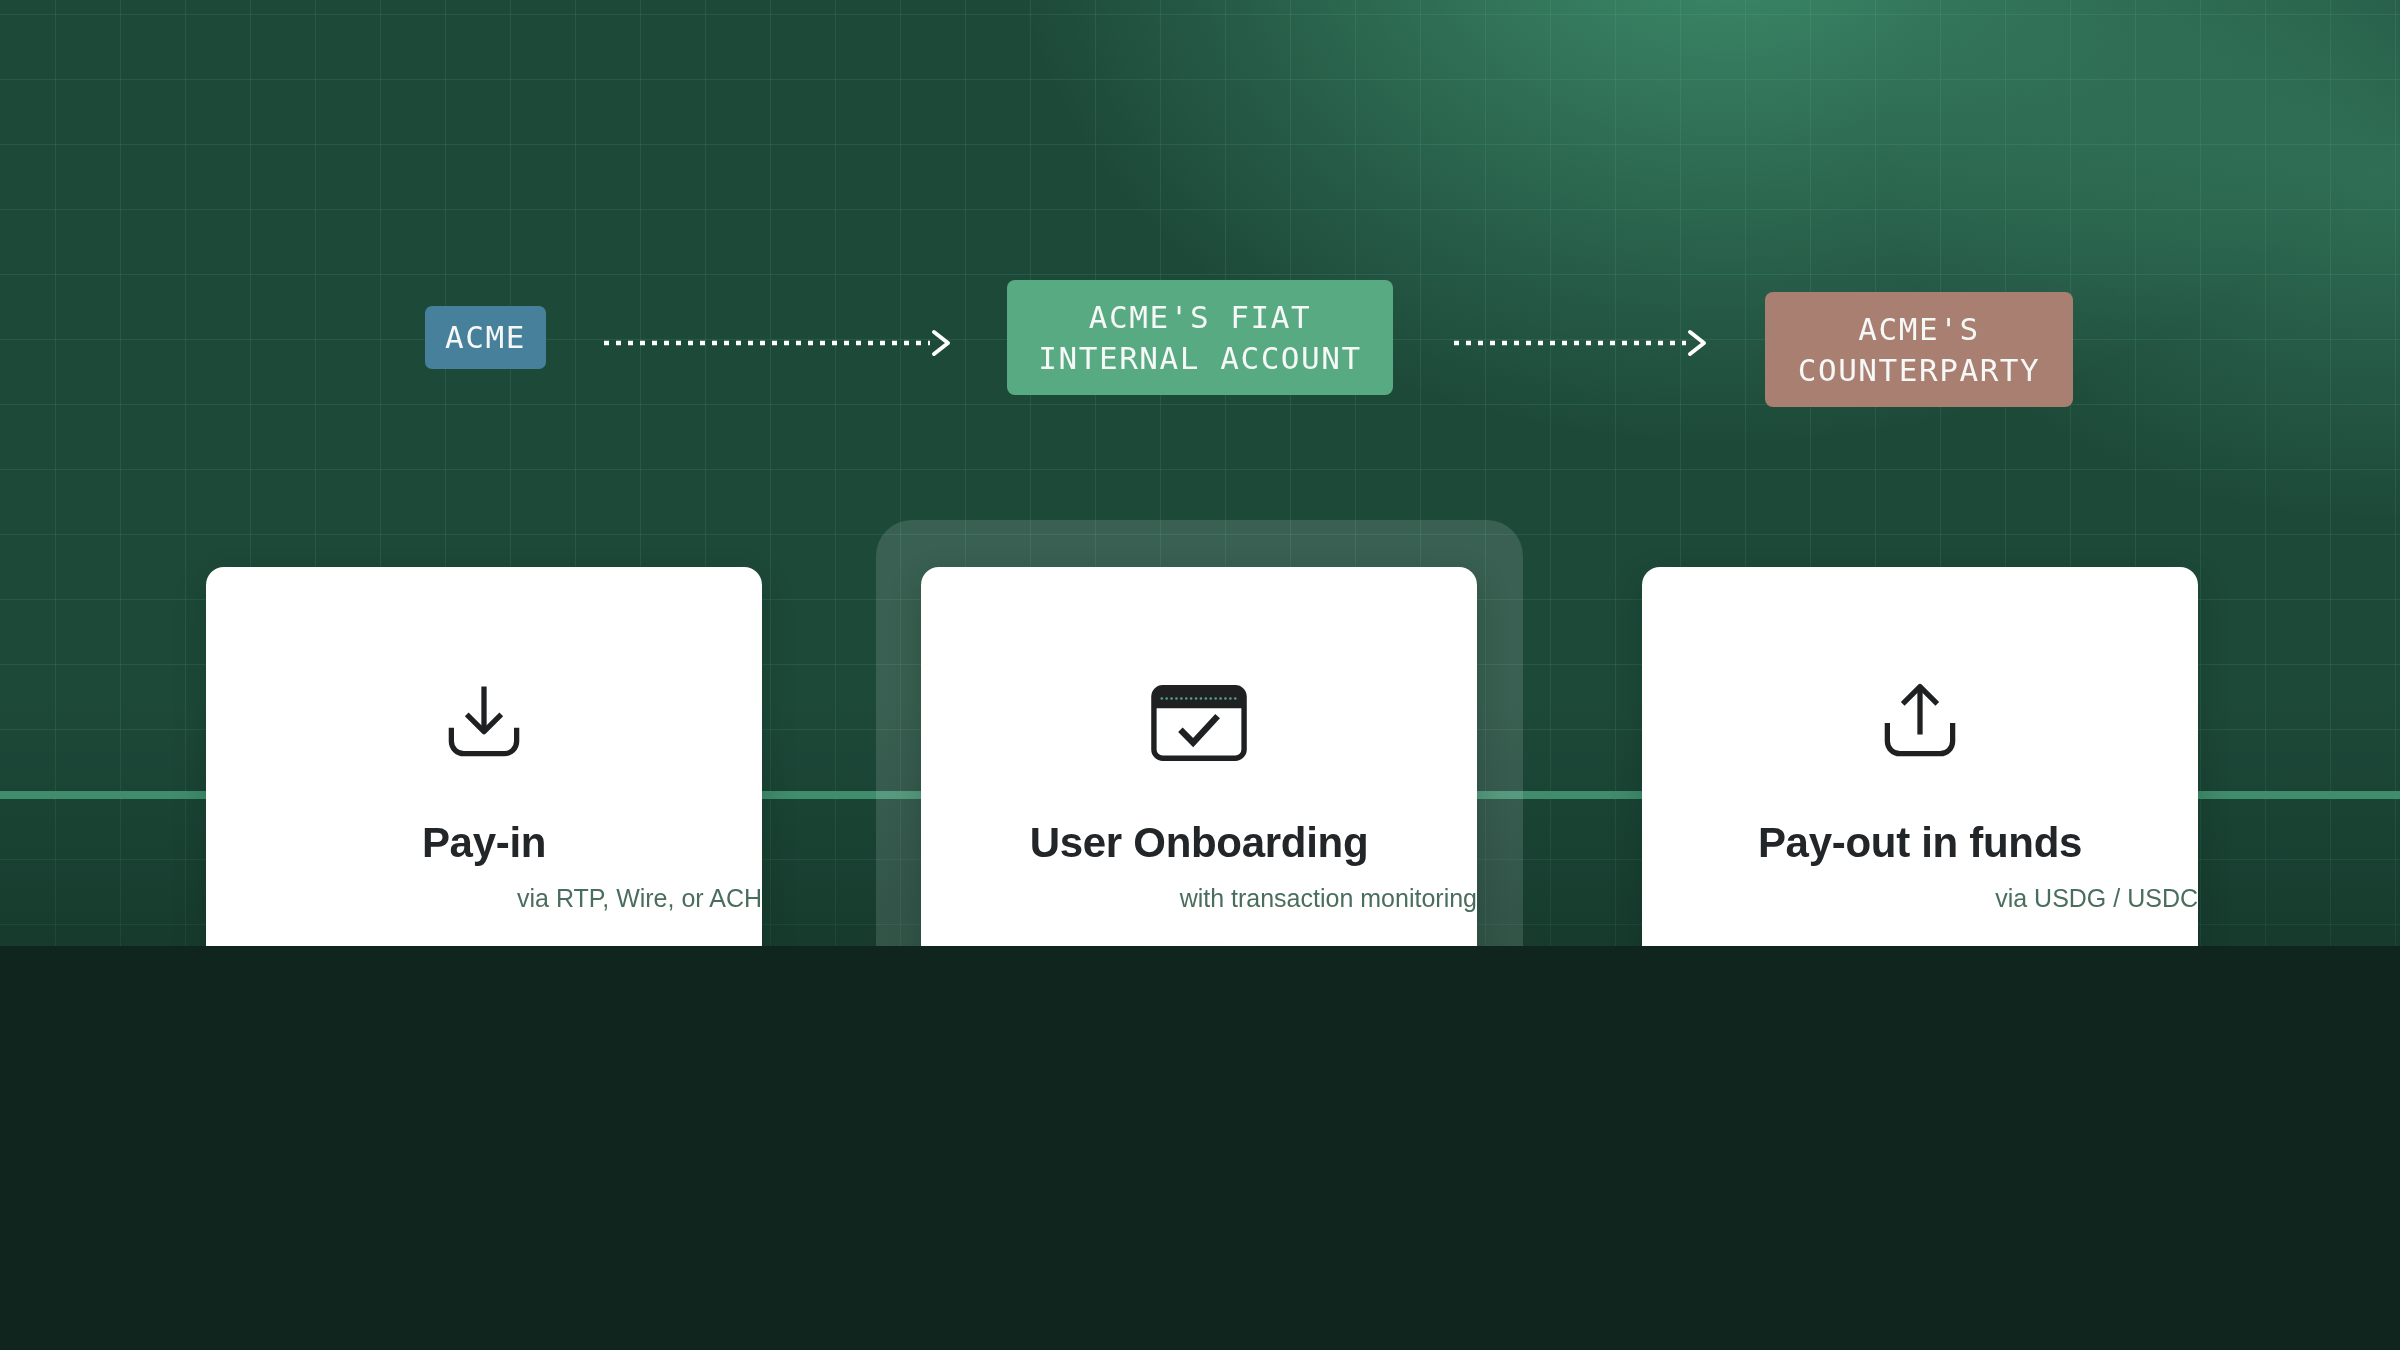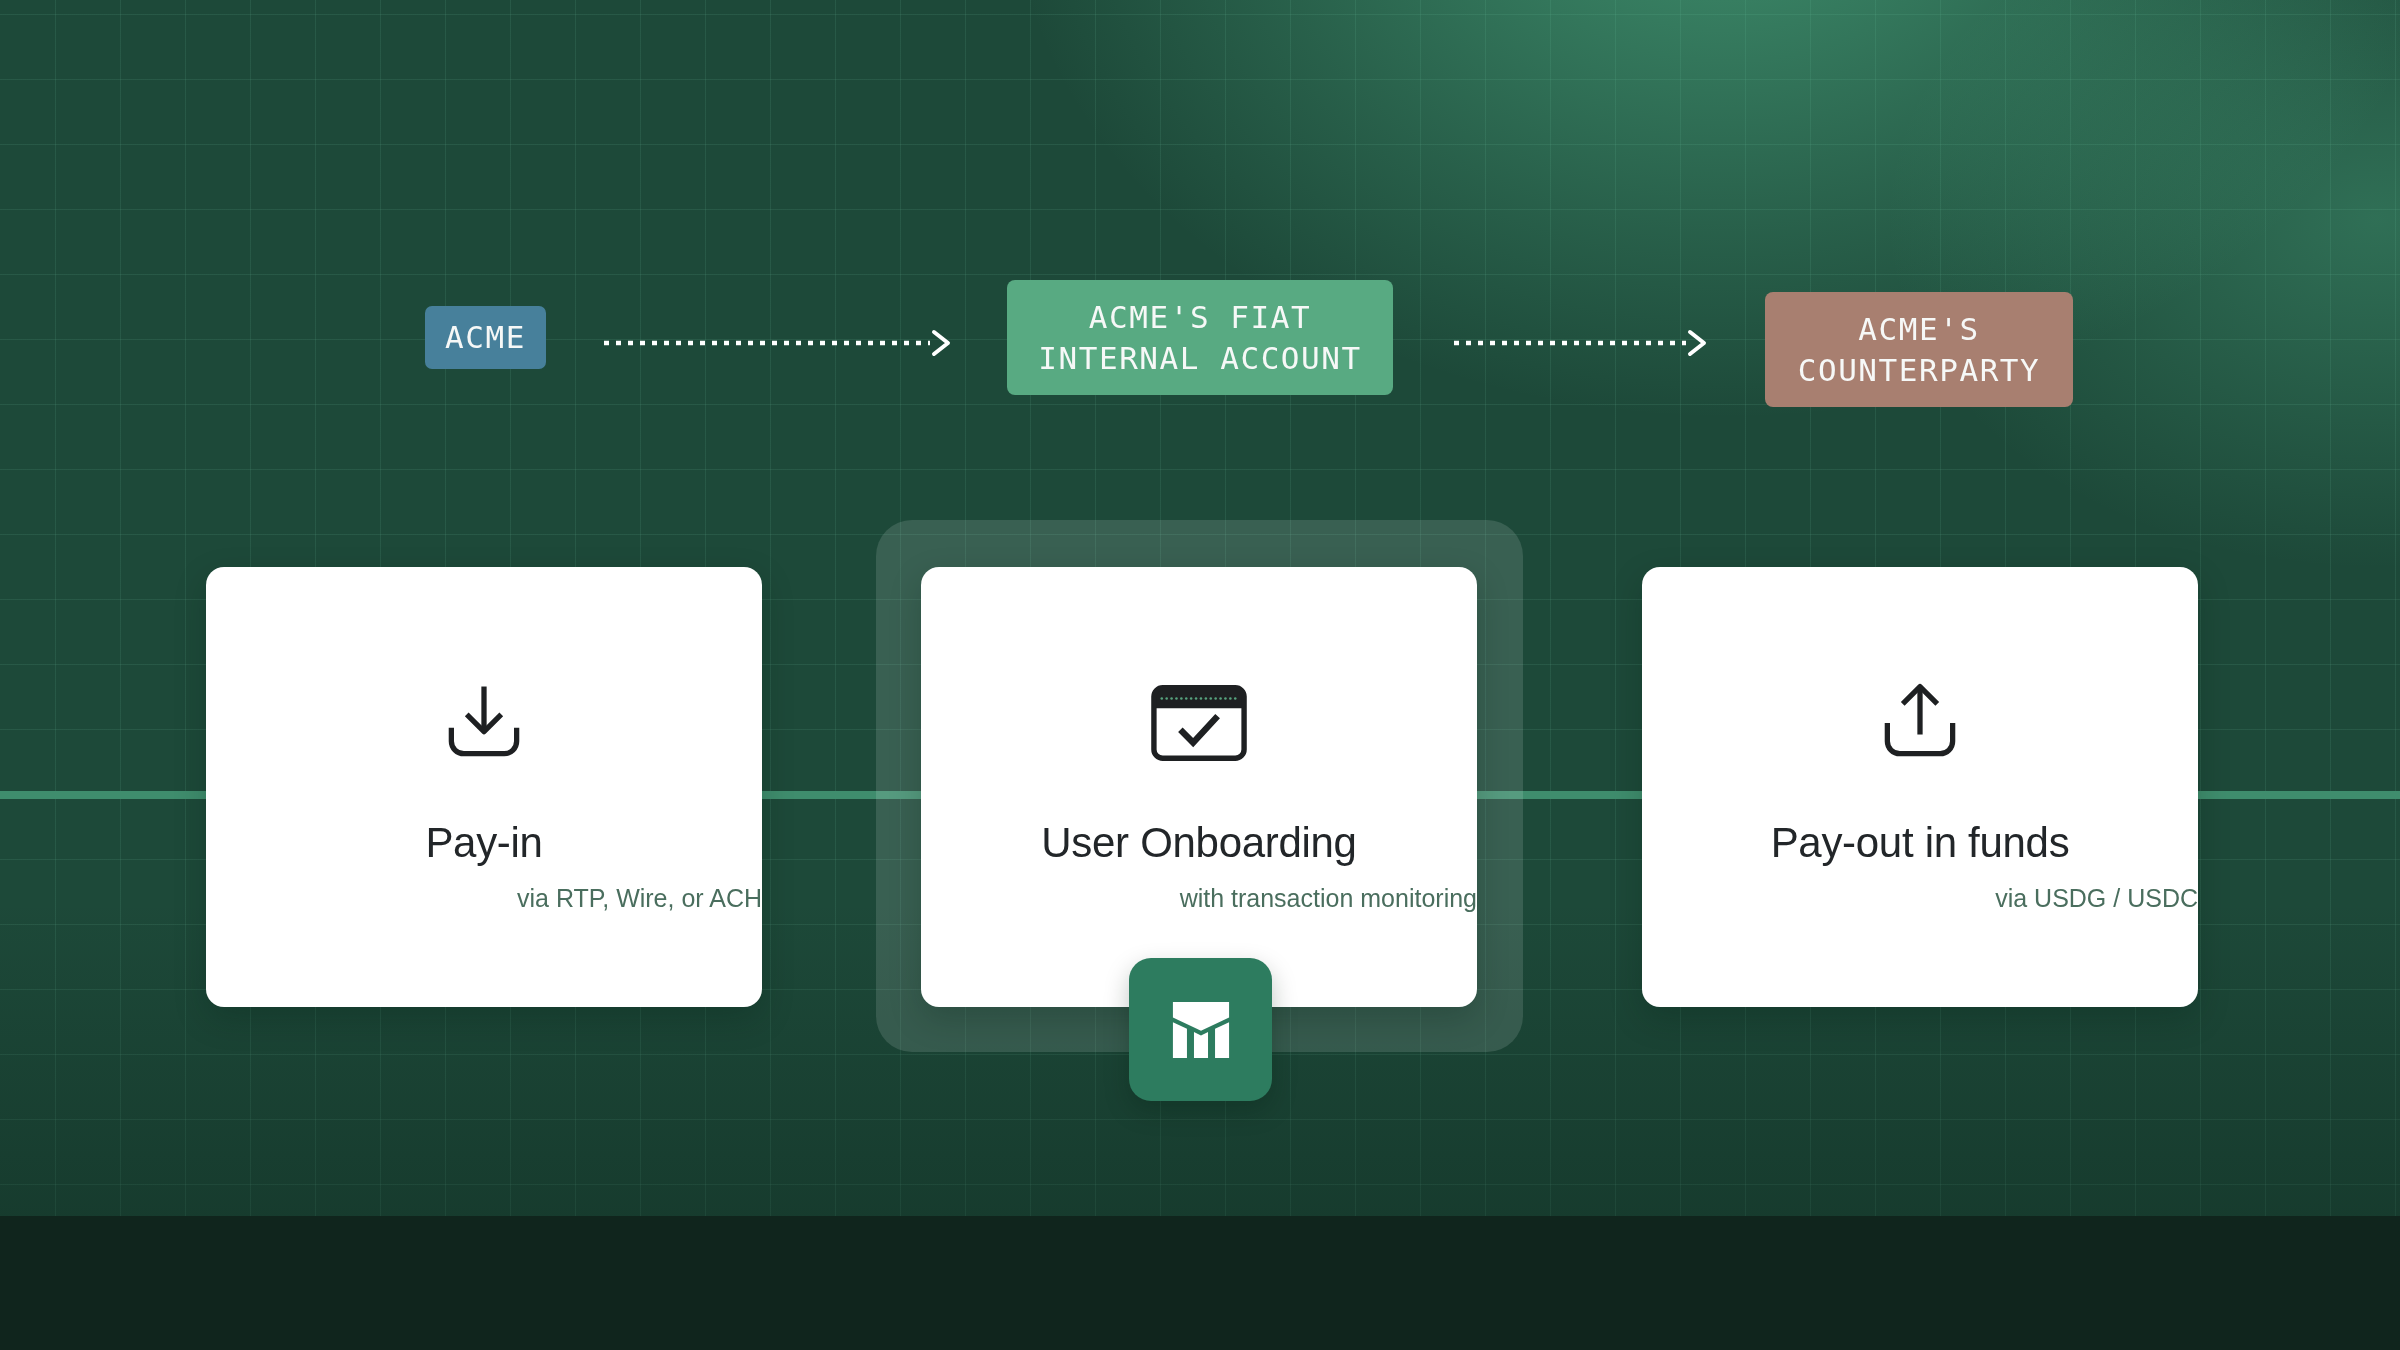--- a/index.html
+++ b/index.html
@@ -1,17 +1,17 @@
 <!DOCTYPE html>
 <html><head>
 <meta charset="utf-8">
 <style>
   html,body{margin:0;padding:0;background:#10251d;}
   .stage{
-    position:relative;width:2400px;height:1216px;overflow:hidden;
+    position:relative;width:2400px;height:946px;overflow:hidden;
     background:#1d4939;
     font-family:"Liberation Sans",sans-serif;
   }
   
   .bg-grid{
     position:absolute;inset:0;z-index:0;
     background-image:
       linear-gradient(rgba(126,214,178,0.11) 1.5px, transparent 1.5px),
       linear-gradient(90deg, rgba(126,214,178,0.11) 1.5px, transparent 1.5px);
     background-size:65px 65px;
@@ -55,21 +55,21 @@
   .card-1{left:206px;}
   .card-2{left:921px;}
   .card-3{left:1642px;}
   .card .icon-wrap{
     position:absolute;left:0;top:675px;width:100%;height:96px;
     display:flex;align-items:center;justify-content:center;
   }
   .card .icon-wrap{top:108px;} 
   .card .title{
     position:absolute;left:0;top:252px;width:100%;text-align:center;
-    font-size:42px;font-weight:400;color:#222629;letter-spacing:-0.3px;
+    font-size:42px;font-weight:700;color:#222629;letter-spacing:-0.3px;
   }
   .card .subtitle{
     position:absolute;left:0;top:317px;width:100%;text-align:right;
     font-size:25px;font-weight:400;color:#4a6e5e;
   }
   
   .badge{
     position:absolute;left:1129px;top:958px;width:143px;height:143px;z-index:5;
     background:#2d7c5f;border-radius:22px;
     display:flex;align-items:center;justify-content:center;

